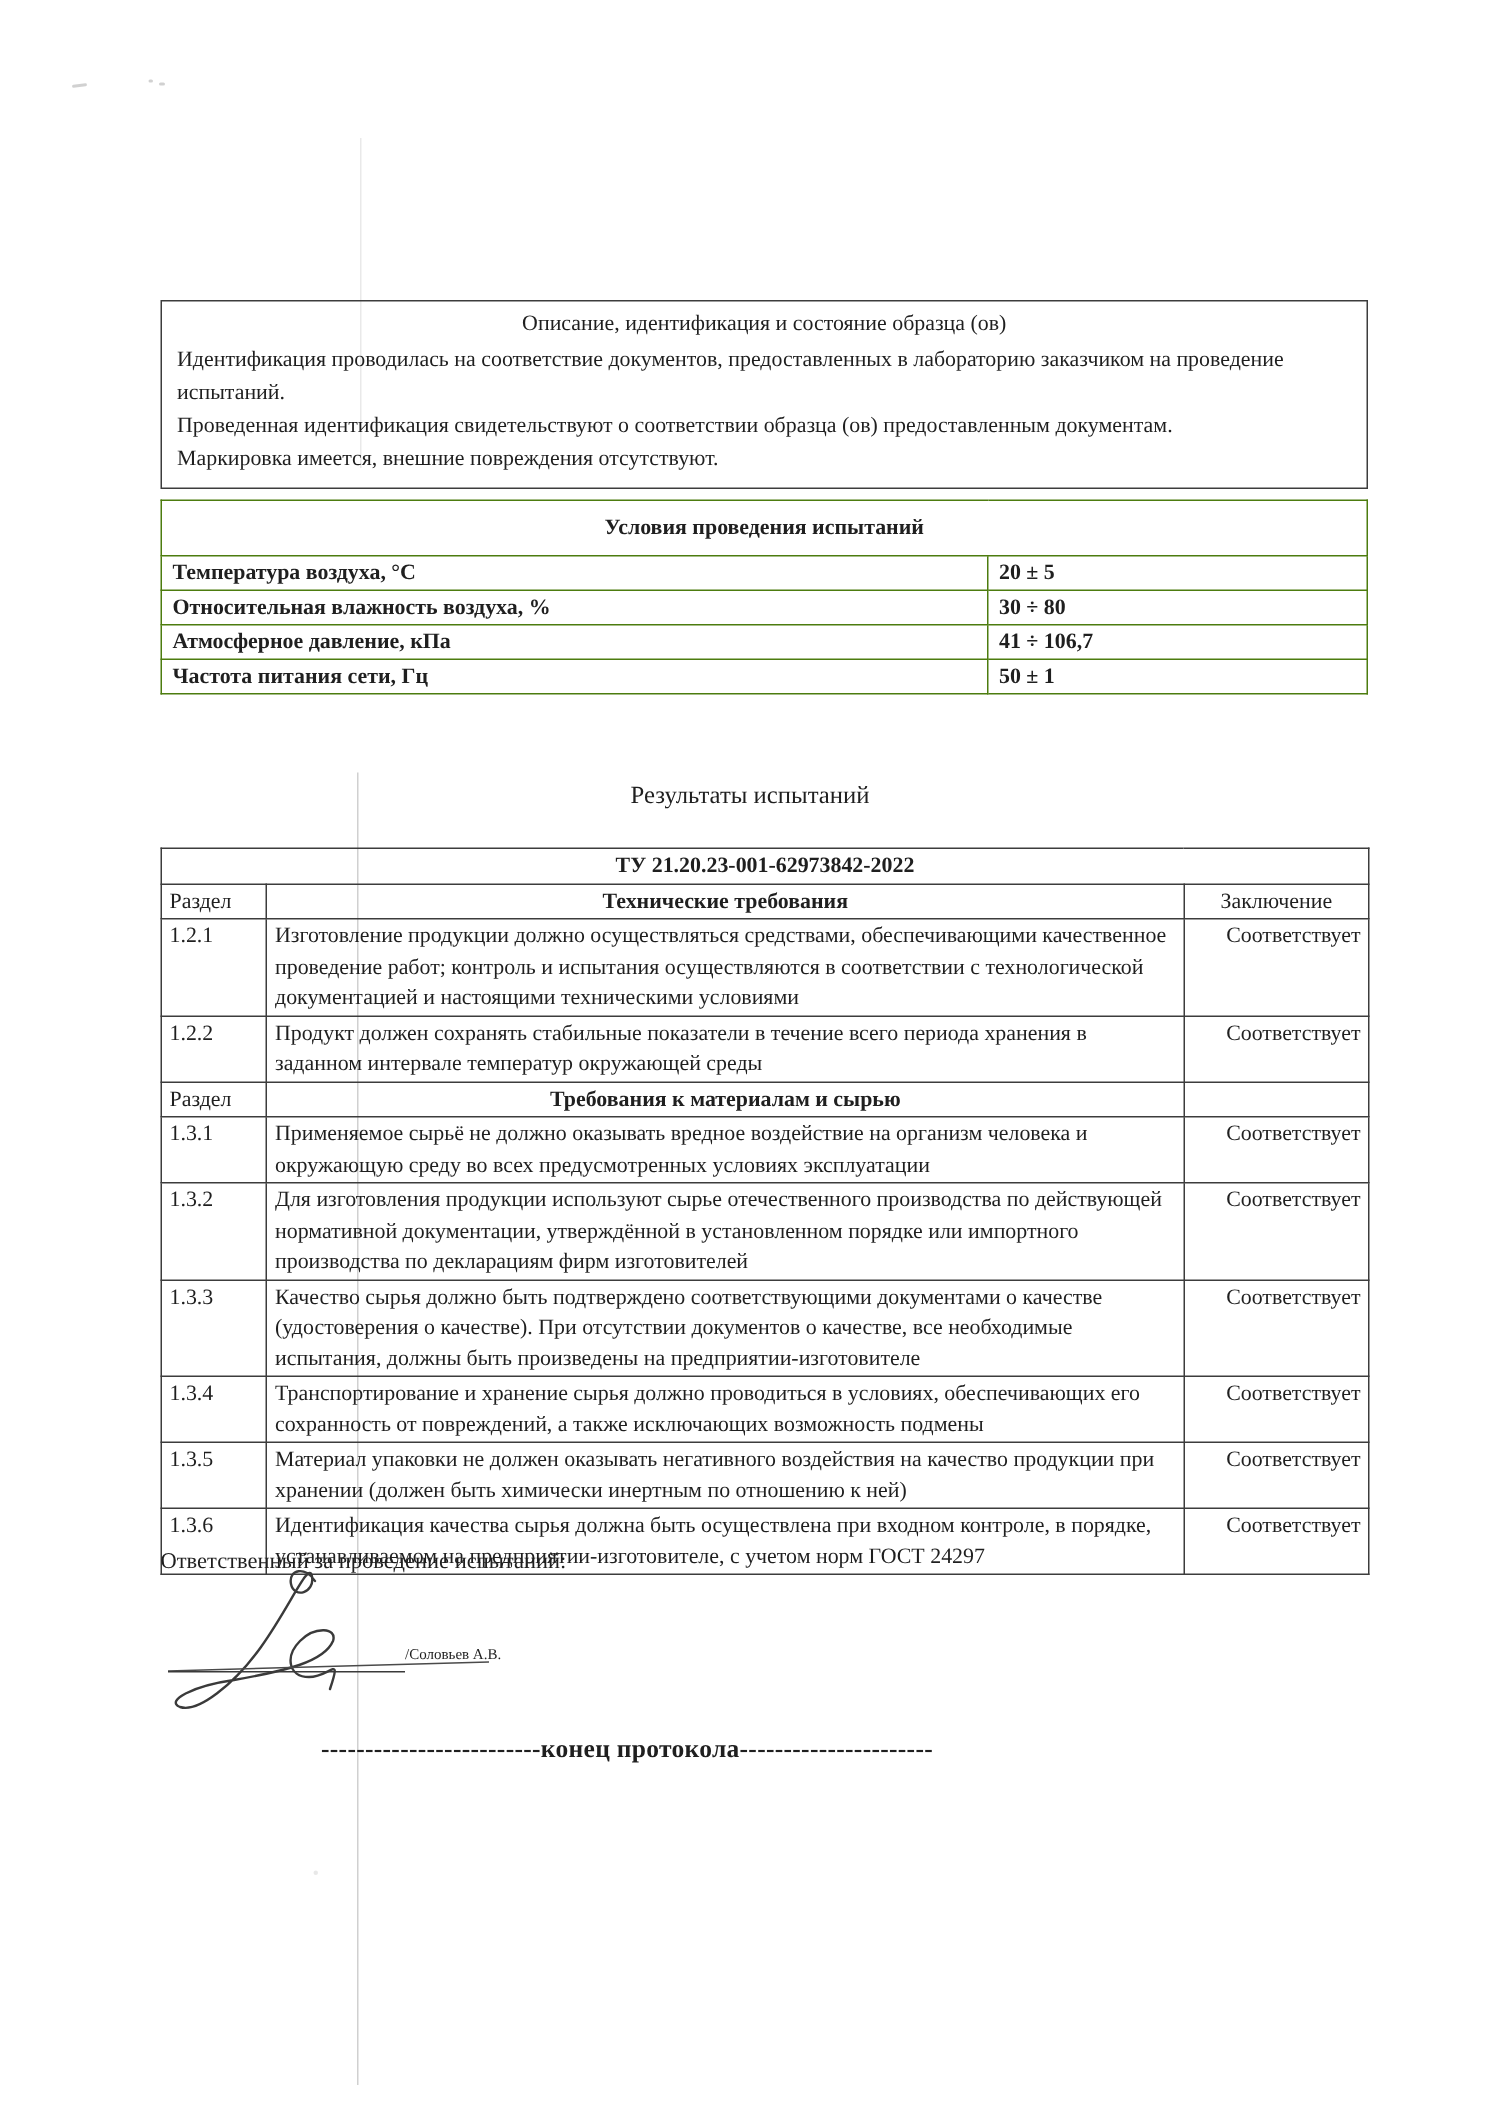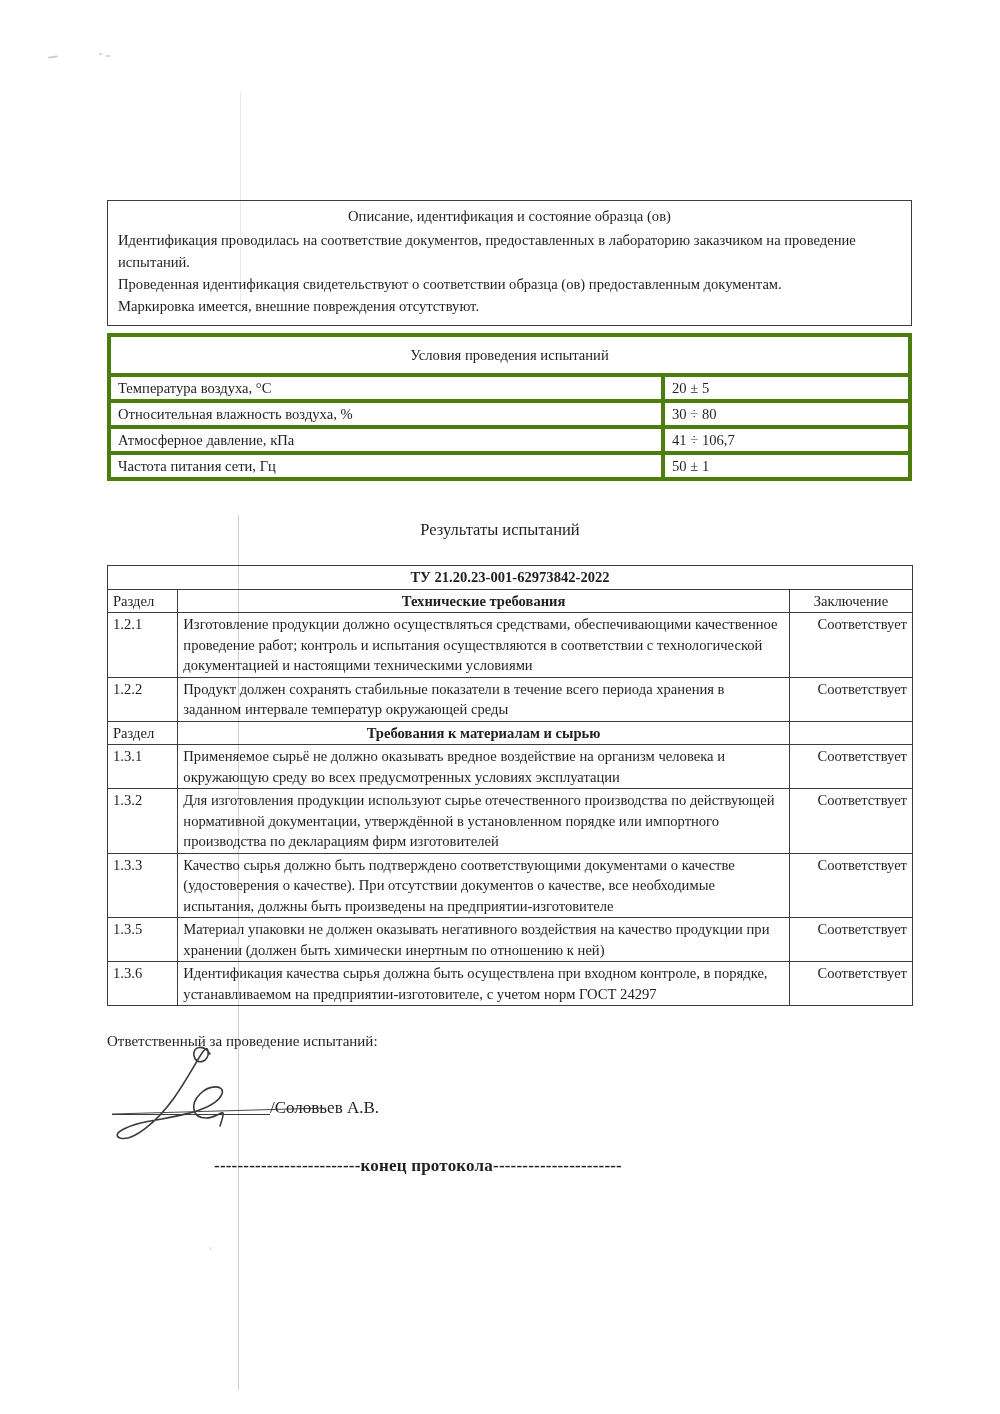--- a/index.html
+++ b/index.html
@@ -23,21 +23,21 @@
   }
   .sample-box .box-title{text-align:center;margin-bottom:2px;}
   .sample-box .box-line{text-align:left;}
 
   
   table{border-collapse:collapse;}
   .conditions{
     position:absolute;left:107px;top:333px;width:805px;
     font-size:14.6px;
   }
-  .conditions td,.conditions th{border:4px solid #4d7c0f;padding:1px 7px;font-weight:normal;}
+  .conditions td,.conditions th{border:1px solid #4d7c0f;padding:1px 7px;font-weight:bold;}
   .conditions .cond-title{text-align:center;height:34px;vertical-align:middle;}
   .conditions .cond-label{width:536px;height:20px;}
   .conditions .cond-value{}
 
   
   .results-heading{
     position:absolute;left:0;top:520px;width:1000px;
     text-align:center;font-weight:normal;font-size:16.5px;
   }
   .results{
@@ -52,21 +52,21 @@
   .results .cell-section{vertical-align:top;}
   .results .cell-req{text-align:left;}
   .results .cell-conc{text-align:right;}
   .results .section-row td{font-weight:normal;}
   .results .section-row .sec-title{font-weight:bold;text-align:center;}
 
   
   .resp-label{position:absolute;left:107px;top:1033px;font-size:15px;}
   .sig-svg{position:absolute;left:98px;top:1042px;}
   .sig-line{position:absolute;left:112px;top:1100px;width:158px;height:14px;border-bottom:1px solid #3a3a3a;}
-  .sig-name{position:absolute;left:270px;top:1098px;font-size:17px;}
+  .sig-name{position:absolute;left:270px;top:1098px;font-size:10px;}
 
   .end-line{
     position:absolute;left:0;top:1156px;width:836px;text-align:center;
     font-size:17px;font-weight:bold;letter-spacing:.2px;
   }
 </style>
 </head>
 <body>
 
 <div class="page">
@@ -148,20 +148,25 @@
         <td class="cell-section">1.3.2</td>
         <td class="cell-req">Для изготовления продукции используют сырье отечественного производства по действующей нормативной документации, утверждённой в установленном порядке или импортного производства по декларациям фирм изготовителей</td>
         <td class="cell-conc">Соответствует</td>
       </tr>
       <tr>
         <td class="cell-section">1.3.3</td>
         <td class="cell-req">Качество сырья должно быть подтверждено соответствующими документами о качестве (удостоверения о качестве). При отсутствии документов о качестве, все необходимые испытания, должны быть произведены на предприятии-изготовителе</td>
         <td class="cell-conc">Соответствует</td>
       </tr>
       <tr>
+        <td class="cell-section">1.3.4</td>
+        <td class="cell-req">Транспортирование и хранение сырья должно проводиться в условиях, обеспечивающих его сохранность от повреждений, а также исключающих возможность подмены</td>
+        <td class="cell-conc">Соответствует</td>
+      </tr>
+      <tr>
         <td class="cell-section">1.3.5</td>
         <td class="cell-req">Материал упаковки не должен оказывать негативного воздействия на качество продукции при хранении (должен быть химически инертным по отношению к ней)</td>
         <td class="cell-conc">Соответствует</td>
       </tr>
       <tr>
         <td class="cell-section">1.3.6</td>
         <td class="cell-req">Идентификация качества сырья должна быть осуществлена при входном контроле, в порядке, устанавливаемом на предприятии-изготовителе, с учетом норм ГОСТ 24297</td>
         <td class="cell-conc">Соответствует</td>
       </tr>
     </tbody>

